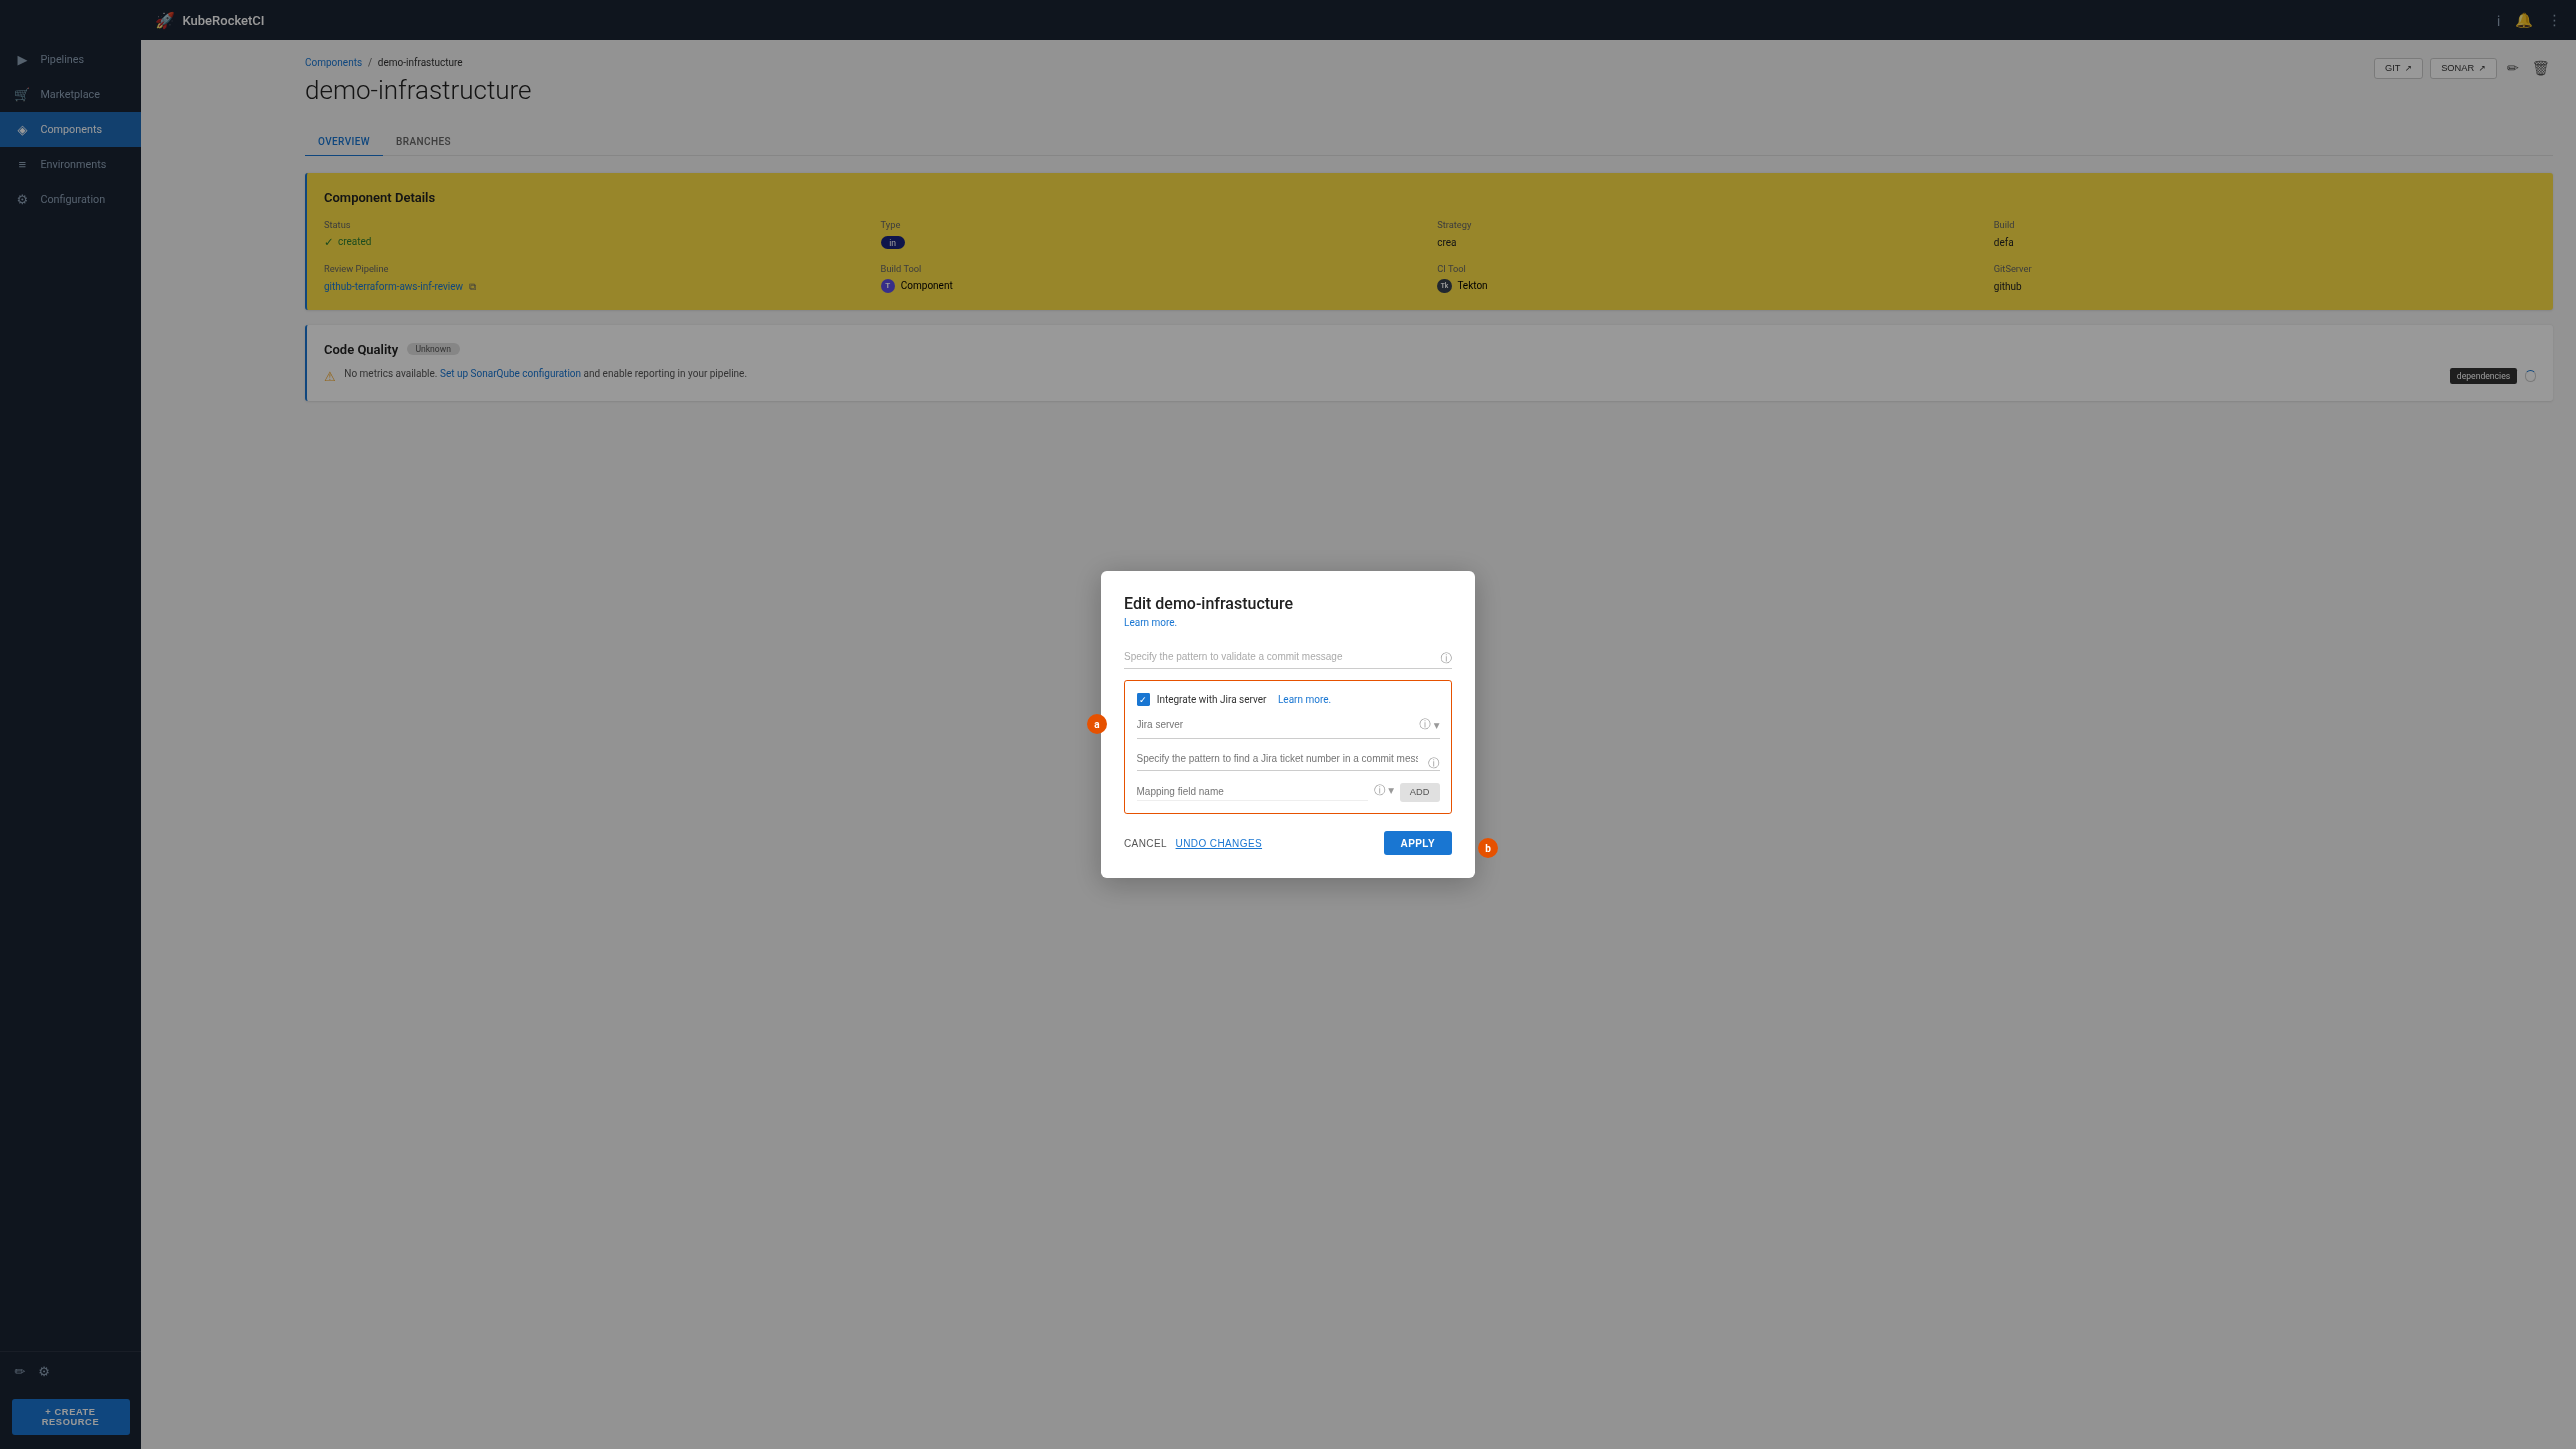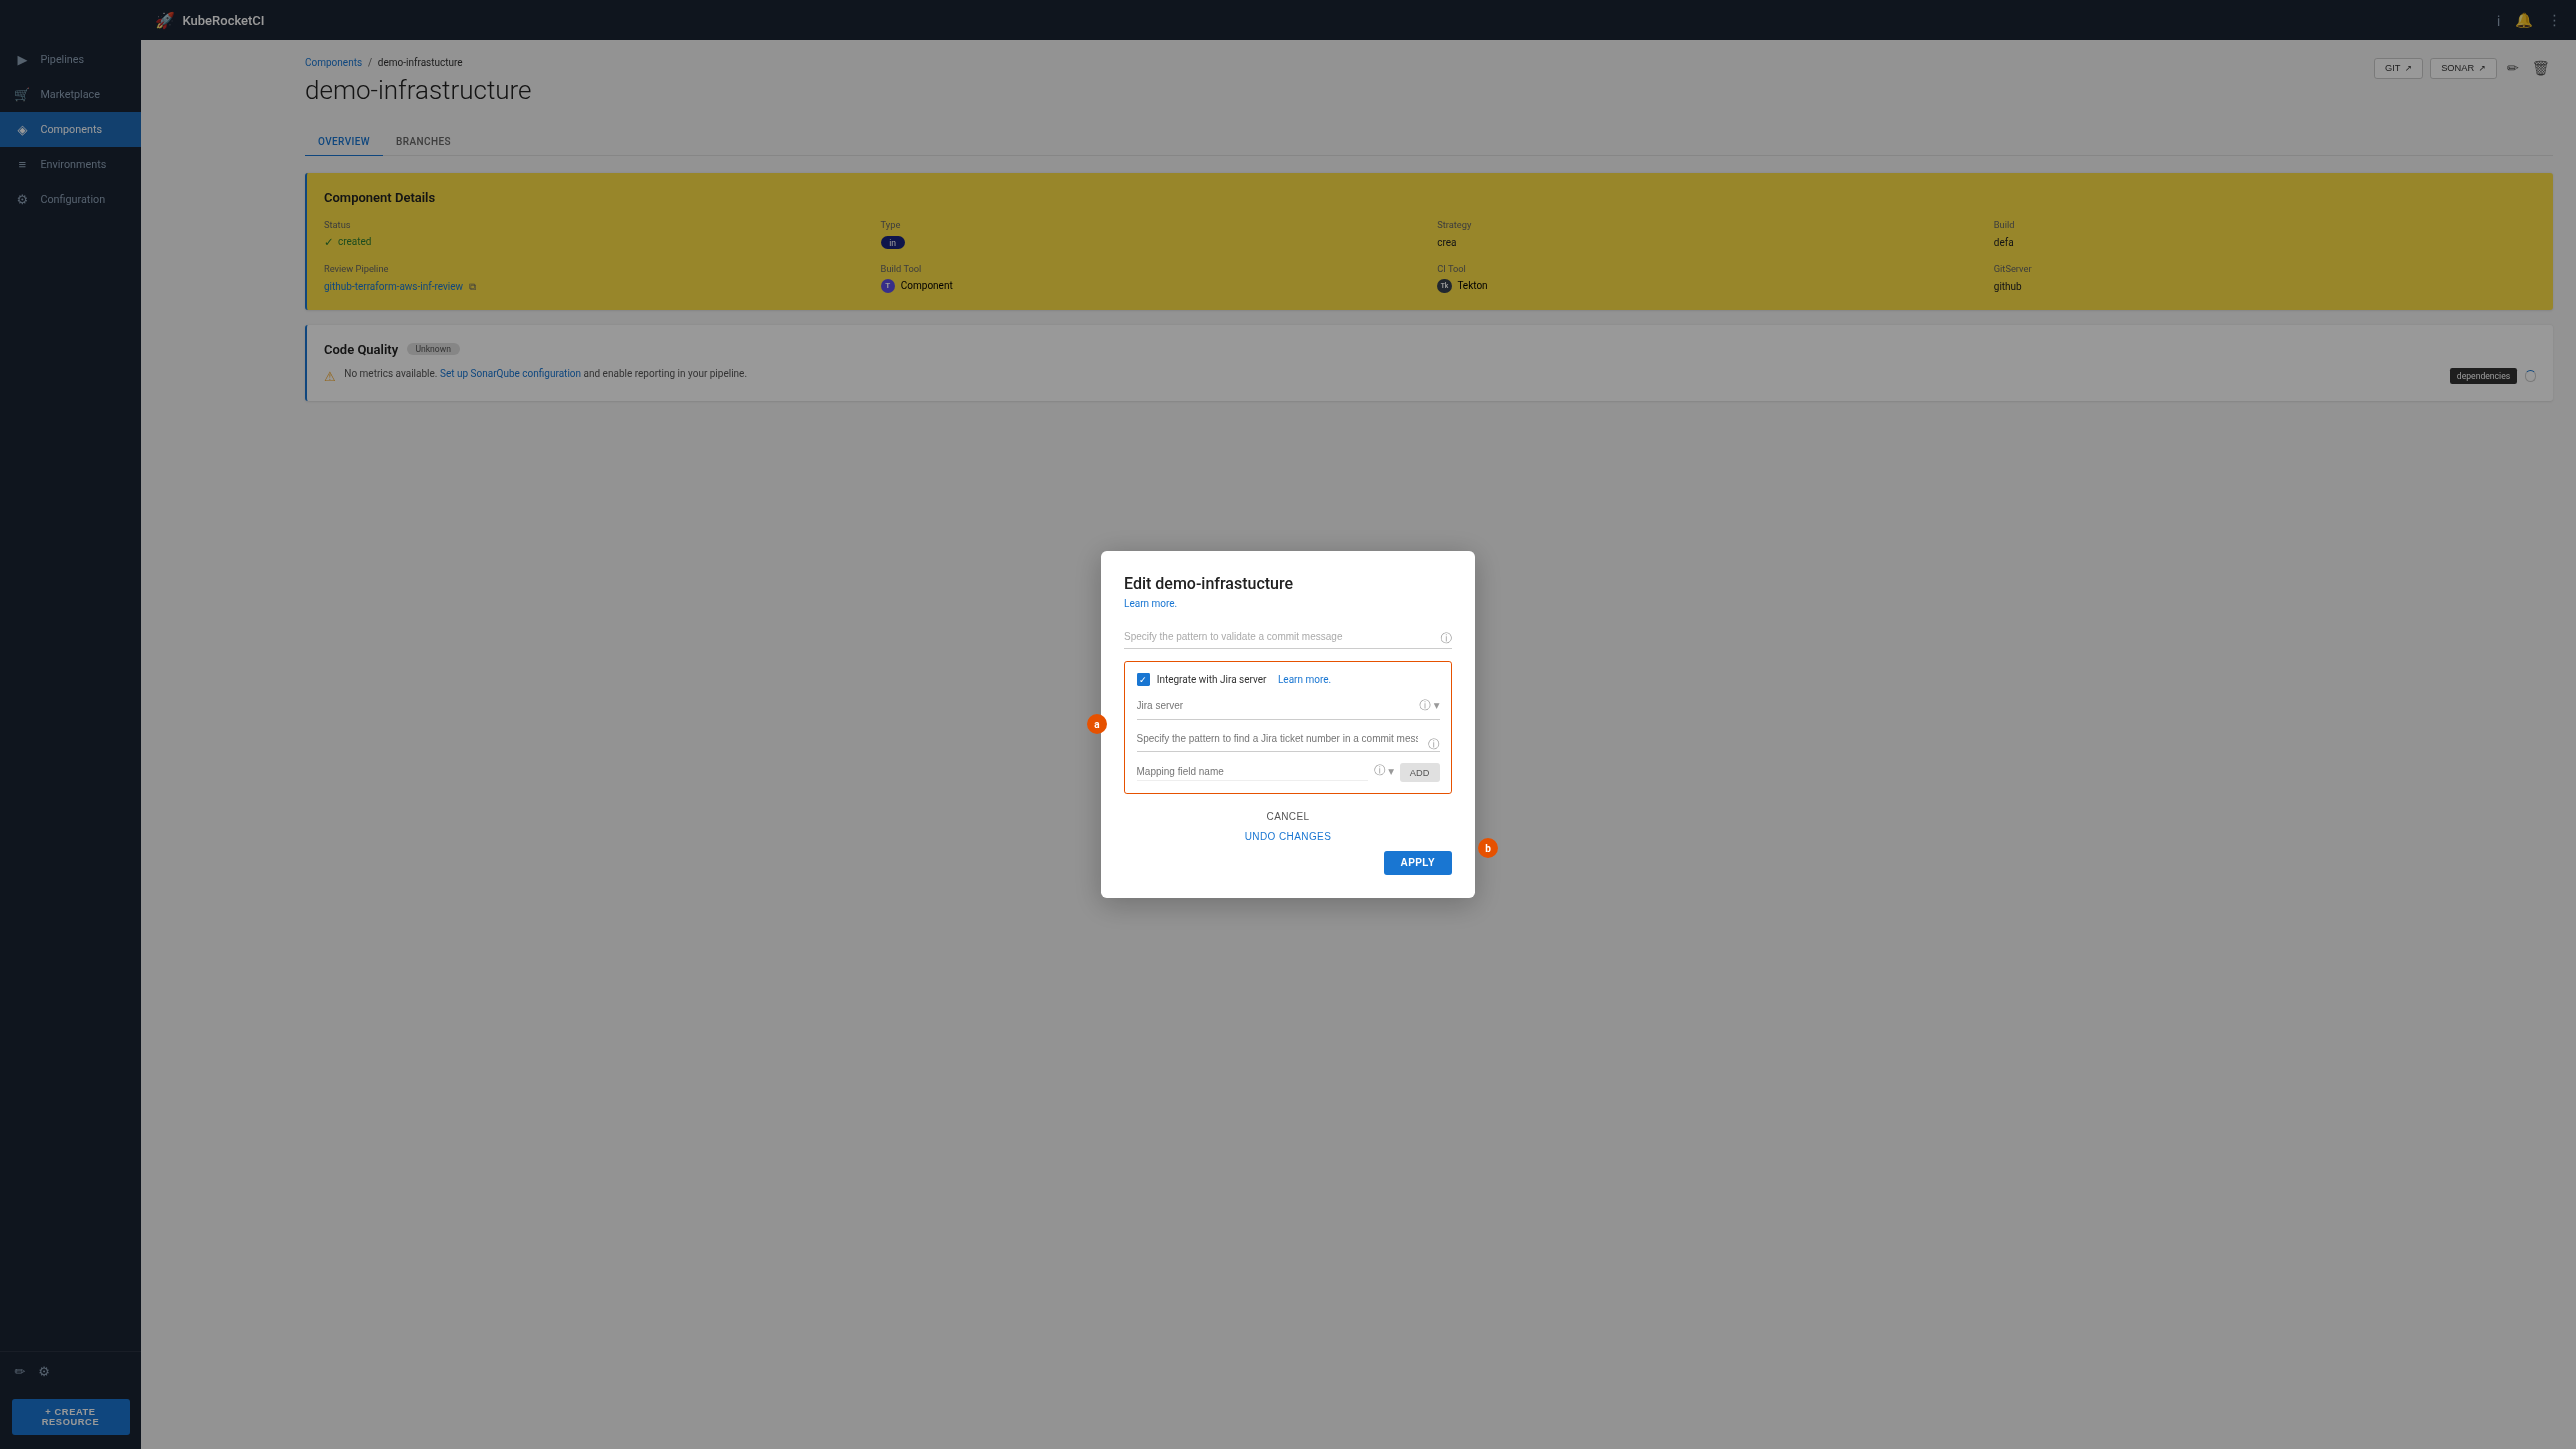--- a/index.html
+++ b/index.html
@@ -430,41 +430,41 @@
       font-size: 9.3px;
       font-weight: 500;
       cursor: pointer;
       text-transform: uppercase;
     }
     .modal-footer {
       display: flex;
       align-items: center;
       gap: 8.6px;
       margin-top: 17px;
-      flex-direction: column;
     }
     .cancel-btn {
       background: none;
       border: none;
       color: #555;
       font-size: 10px;
       font-weight: 500;
       cursor: pointer;
       letter-spacing: 0.4px;
       text-transform: uppercase;
     }
     .undo-btn {
       background: none;
       border: none;
       color: #1976d2;
       font-size: 10px;
       font-weight: 500;
       cursor: pointer;
       letter-spacing: 0.4px;
       text-transform: uppercase;
+      text-decoration: underline;
     }
     .apply-btn {
       background: #1976d2;
       color: #fff;
       border: none;
       border-radius: 2.9px;
       padding: 6.5px 17px;
       font-size: 10px;
       font-weight: 600;
       cursor: pointer;

